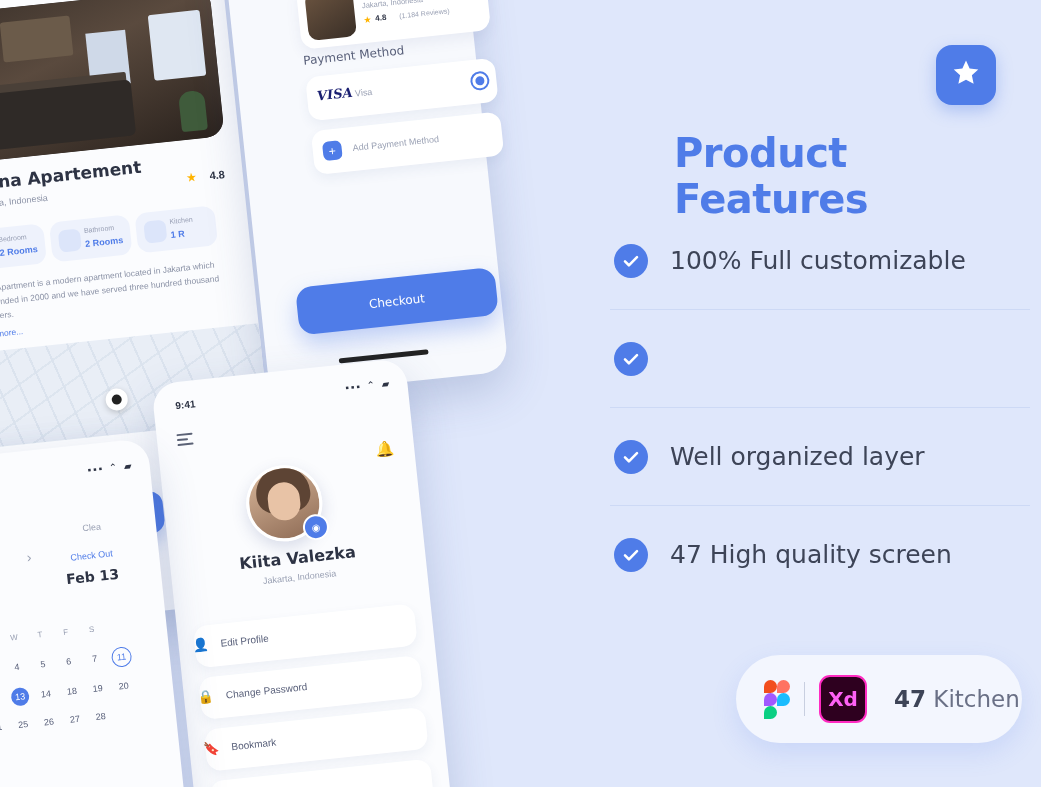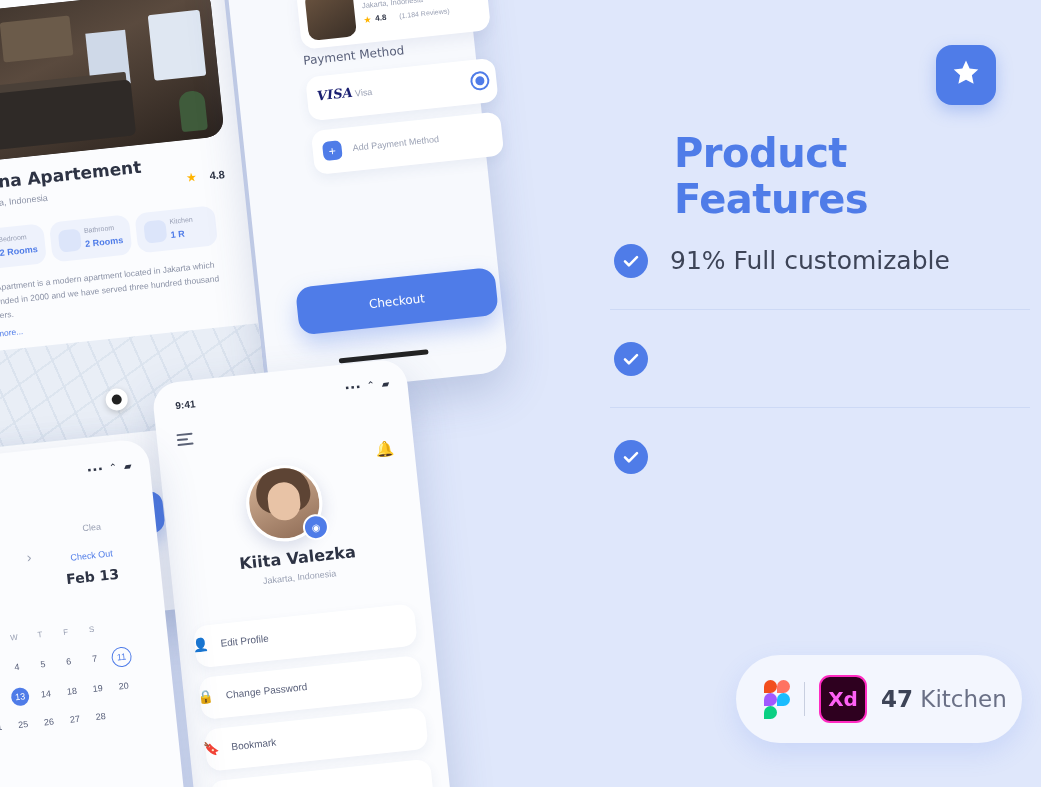--- a/index.html
+++ b/index.html
@@ -54,21 +54,21 @@
   .fg4{left:13px;top:13px;background:#1abcfe;border-radius:50%;}
   .fg5{left:0;top:26px;background:#0acf83;border-radius:13px 0 13px 13px;}
   .divider-v{width:1px;height:34px;background:#c8cfe0;}
   .xd-icon{
     width:44px;height:44px;border-radius:11px;background:#2e001f;
     display:flex;align-items:center;justify-content:center;
     color:#ff61f6;font-size:20px;font-weight:bold;font-family:"DejaVu Sans", sans-serif;
     border:2px solid #ff2bc2;
   }
   .screens-text{font-size:23px;color:#6a7086;font-family:"DejaVu Sans", sans-serif;}
-  .screens-text b{color:#3d4457;}
+  .screens-text b{color:#3d4457;margin-left:13px;}
   
   .mock-area{position:absolute;left:0;top:0;width:600px;height:787px;overflow:hidden;}
   .phone{position:absolute;background:#f4f6fb;border-radius:26px;box-shadow:0 18px 44px rgba(60,80,140,.22);}
   
   .p1{left:-60px;top:-150px;width:300px;height:610px;transform:rotate(-6deg);background:#fbfcfe;}
   .p1 .hero{position:absolute;left:14px;top:150px;width:272px;height:150px;border-radius:18px;overflow:hidden;background:#2b2420;}
   .hero-room{position:absolute;inset:0;background:
      linear-gradient(160deg,#3d332c 0%,#5a4a3e 40%,#2a221d 100%);}
   .hero-win{position:absolute;right:12px;top:22px;width:52px;height:66px;background:#dfe7f2;border-radius:3px;box-shadow:-70px 6px 0 -6px #cfd9e8;}
   .hero-bed{position:absolute;left:34px;bottom:10px;width:150px;height:56px;background:#2f2a27;border-radius:6px;box-shadow:0 -12px 0 -4px #4a4038;}
@@ -302,35 +302,44 @@
 
   <div class="panel-title">Product Features</div>
 
   <div class="feature-list">
     <div class="feature-row">
       <span class="check">
         <svg viewBox="0 0 24 24" fill="none" stroke="#ffffff" stroke-width="3.4" stroke-linecap="round" stroke-linejoin="round">
             <path d="M4 12.5l5.2 5.2L20 6.8"></path>
           </svg>
       </span>
-      <span class="feature-label">91% Full customizable</span>
+      <span class="feature-label">100% Full customizable</span>
     </div>
     <div class="feature-row">
       <span class="check">
         <svg viewBox="0 0 24 24" fill="none" stroke="#ffffff" stroke-width="3.4" stroke-linecap="round" stroke-linejoin="round">
             <path d="M4 12.5l5.2 5.2L20 6.8"></path>
           </svg>
       </span>
     </div>
     <div class="feature-row">
       <span class="check">
         <svg viewBox="0 0 24 24" fill="none" stroke="#ffffff" stroke-width="3.4" stroke-linecap="round" stroke-linejoin="round">
             <path d="M4 12.5l5.2 5.2L20 6.8"></path>
           </svg>
       </span>
+      <span class="feature-label">Well organized layer</span>
+    </div>
+    <div class="feature-row">
+      <span class="check">
+        <svg viewBox="0 0 24 24" fill="none" stroke="#ffffff" stroke-width="3.4" stroke-linecap="round" stroke-linejoin="round">
+            <path d="M4 12.5l5.2 5.2L20 6.8"></path>
+          </svg>
+      </span>
+      <span class="feature-label">47 High quality screen</span>
     </div>
   </div>
 
   <div class="tools-card">
     <span class="figma-icon">
       <i class="fg1"></i>
         <i class="fg2"></i>
         <i class="fg3"></i>
         <i class="fg4"></i>
         <i class="fg5"></i>

